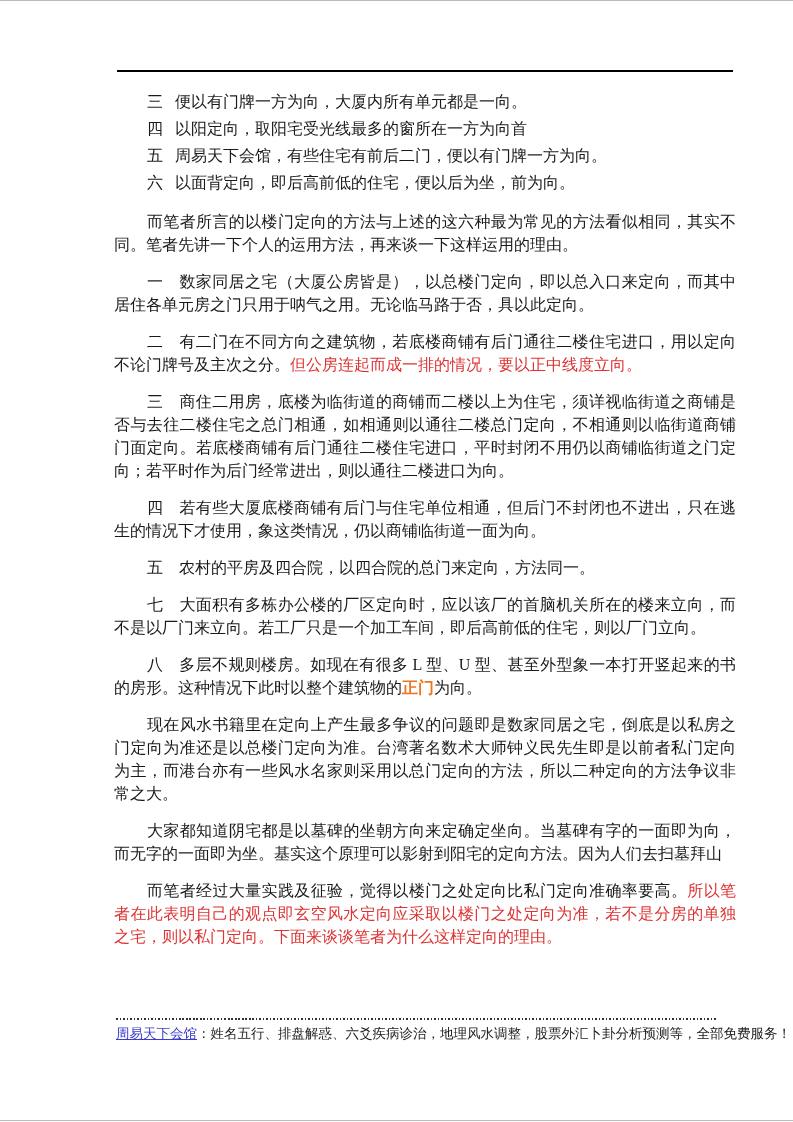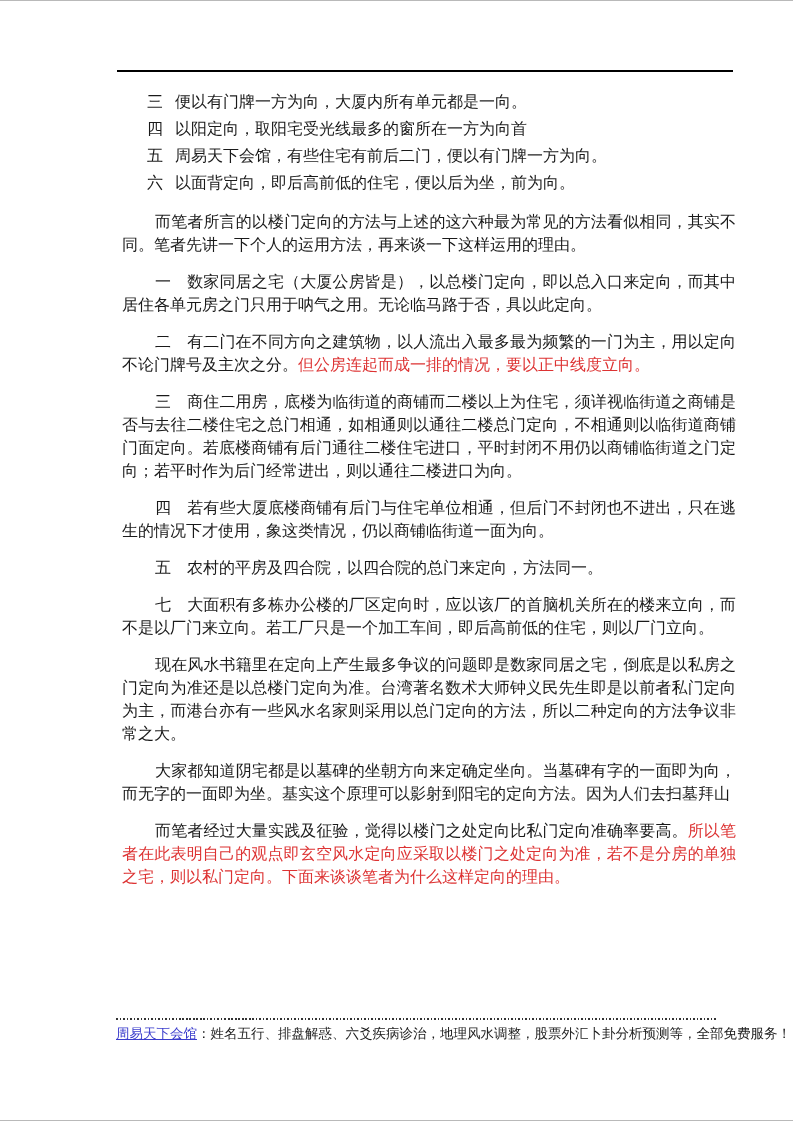--- a/index.html
+++ b/index.html
@@ -29,21 +29,21 @@
   }
 
   .intro-list { margin: 0; }
   .list-item {
     display: flex; font-size: 16px; line-height: 27px;
   }
   .list-num { flex: none; margin-left: 33px; margin-right: 12px; }
   .list-text { flex: 1; }
 
   .para {
-    margin: 14px 0 0 8px;
+    margin: 14px 0 0 0;
     font-size: 16px;
     line-height: 23px;
     text-indent: 33px;
     text-align: justify;
   }
   .para-num { margin-right: 16px; }
   .seg { }
   .seg.red { color: var(--red, #dd3333); }
   .seg.orange { color: var(--orange, #ee7420); font-weight: bold; }
 
@@ -89,25 +89,26 @@
         <span class="list-text">周易天下会馆，有些住宅有前后二门，便以有门牌一方为向。</span>
       </div>
       <div class="list-item">
         <span class="list-num">六</span>
         <span class="list-text">以面背定向，即后高前低的住宅，便以后为坐，前为向。</span>
       </div>
     </div>
   <div id="body-paragraphs">
       <p class="para"><span class="seg">而笔者所言的以楼门定向的方法与上述的这六种最为常见的方法看似相同，其实不同。笔者先讲一下个人的运用方法，再来谈一下这样运用的理由。</span></p>
       <p class="para"><span class="para-num">一</span><span class="seg">数家同居之宅（大厦公房皆是），以总楼门定向，即以总入口来定向，而其中居住各单元房之门只用于呐气之用。无论临马路于否，具以此定向。</span></p>
-      <p class="para"><span class="para-num">二</span><span class="seg">有二门在不同方向之建筑物，以人流出入最多最为频繁的一门为主，用以定向不论门牌号及主次之分。</span><span class="seg red">但公房连起而成一排的情况，要以正中线度立向。</span></p>
+      <p class="para"><span class="para-num">二</span><span class="seg">有二门在不同方向之建筑物，若底楼商铺有后门通往二楼住宅进口，用以定向不论门牌号及主次之分。</span><span class="seg red">但公房连起而成一排的情况，要以正中线度立向。</span></p>
       <p class="para"><span class="para-num">三</span><span class="seg">商住二用房，底楼为临街道的商铺而二楼以上为住宅，须详视临街道之商铺是否与去往二楼住宅之总门相通，如相通则以通往二楼总门定向，不相通则以临街道商铺门面定向。若底楼商铺有后门通往二楼住宅进口，平时封闭不用仍以商铺临街道之门定向；若平时作为后门经常进出，则以通往二楼进口为向。</span></p>
       <p class="para"><span class="para-num">四</span><span class="seg">若有些大厦底楼商铺有后门与住宅单位相通，但后门不封闭也不进出，只在逃生的情况下才使用，象这类情况，仍以商铺临街道一面为向。</span></p>
       <p class="para"><span class="para-num">五</span><span class="seg">农村的平房及四合院，以四合院的总门来定向，方法同一。</span></p>
       <p class="para"><span class="para-num">七</span><span class="seg">大面积有多栋办公楼的厂区定向时，应以该厂的首脑机关所在的楼来立向，而不是以厂门来立向。若工厂只是一个加工车间，即后高前低的住宅，则以厂门立向。</span></p>
+      <p class="para"><span class="para-num">八</span><span class="seg">多层不规则楼房。如现在有很多 L 型、U 型、甚至外型象一本打开竖起来的书的房形。这种情况下此时以整个建筑物的</span><span class="seg orange">正门</span><span class="seg">为向。</span></p>
       <p class="para"><span class="seg">现在风水书籍里在定向上产生最多争议的问题即是数家同居之宅，倒底是以私房之门定向为准还是以总楼门定向为准。台湾著名数术大师钟义民先生即是以前者私门定向为主，而港台亦有一些风水名家则采用以总门定向的方法，所以二种定向的方法争议非常之大。</span></p>
       <p class="para"><span class="seg">大家都知道阴宅都是以墓碑的坐朝方向来定确定坐向。当墓碑有字的一面即为向，而无字的一面即为坐。基实这个原理可以影射到阳宅的定向方法。因为人们去扫墓拜山</span></p>
       <p class="para"><span class="seg">而笔者经过大量实践及征验，觉得以楼门之处定向比私门定向准确率要高。</span><span class="seg red">所以笔者在此表明自己的观点即玄空风水定向应采取以楼门之处定向为准，若不是分房的单独之宅，则以私门定向。下面来谈谈笔者为什么这样定向的理由。</span></p>
     </div>
 </div>
 
 <div class="footer">
   <div class="dotted-rule"></div>
   <div class="footer-line">
     <span class="footer-link">周易天下会馆</span><span>：</span><span>姓名五行、排盘解惑、六爻疾病诊治，地理风水调整，股票外汇卜卦分析预测等，全部免费服务！</span>

